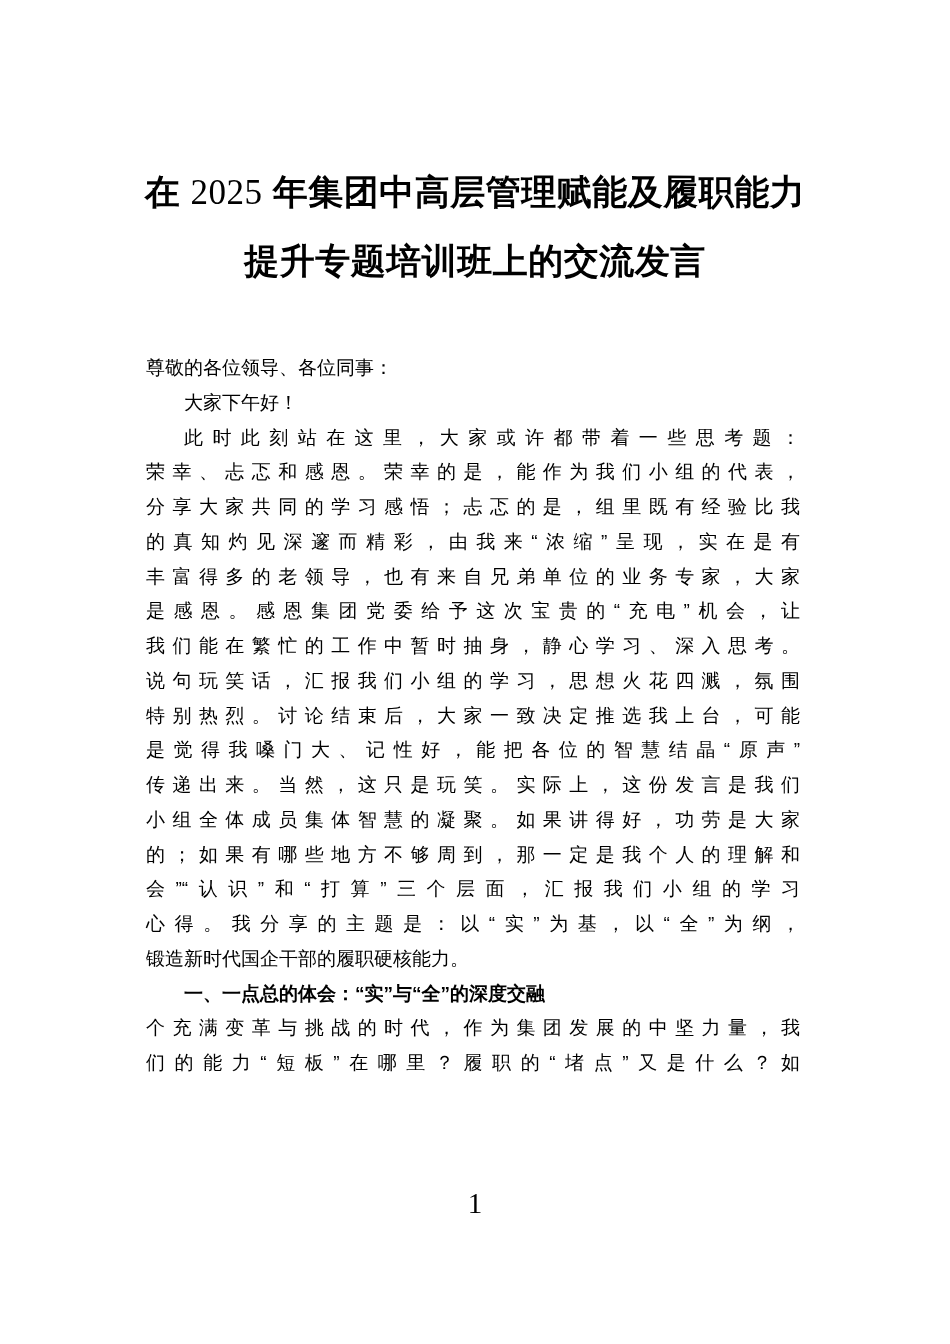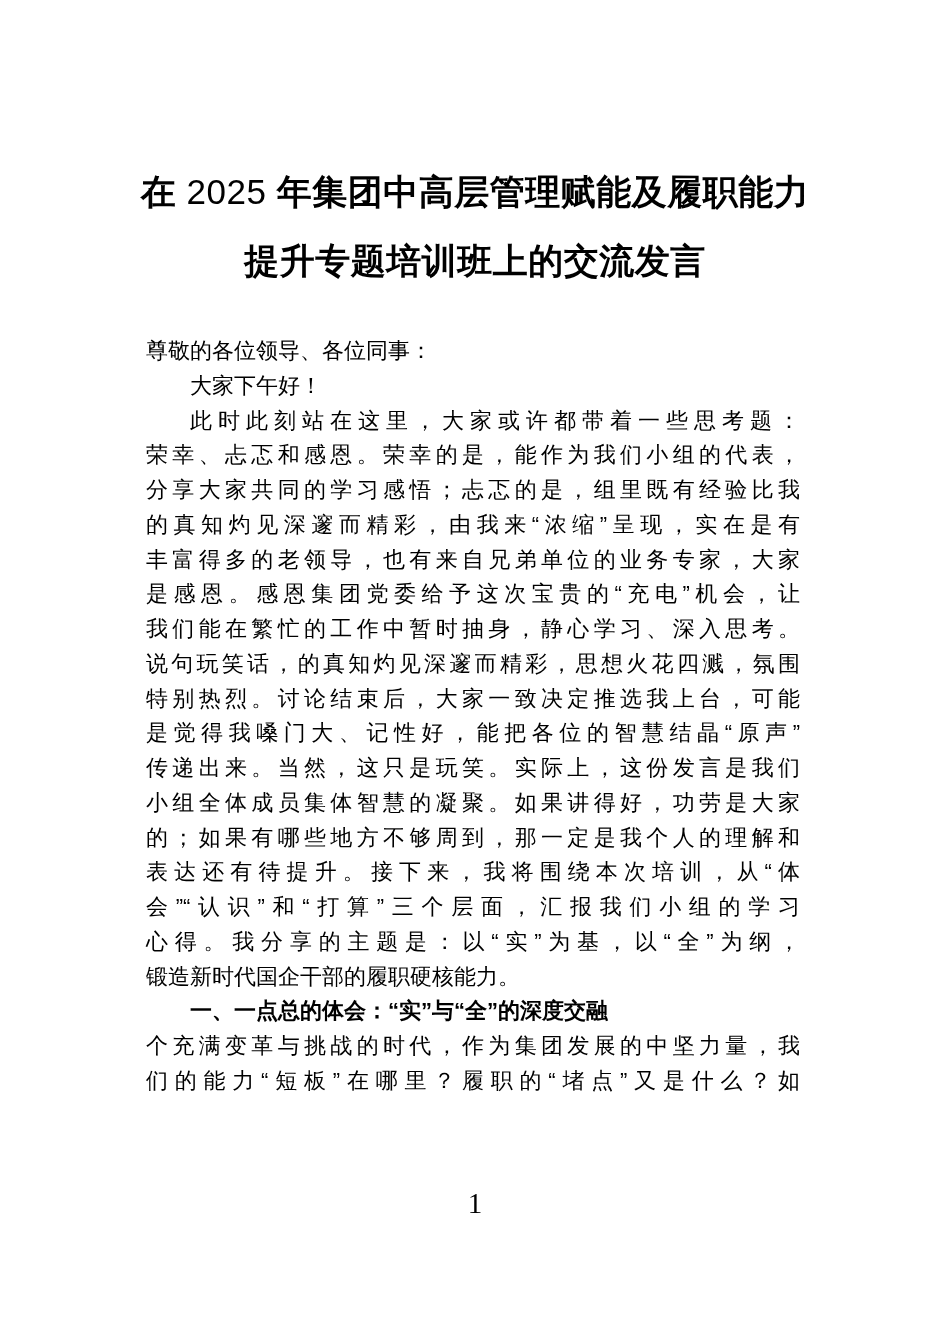--- a/index.html
+++ b/index.html
@@ -18,29 +18,29 @@
     left: 0;
     width: 950px;
     text-align: center;
     font-size: 35px;
     font-weight: 700;
     line-height: 69px;
     letter-spacing: 0.5px;
   }
   .title-line { height: 69px; }
   .latin {
-    font-family: Liberation Sans, sans-serif;
+    font-family: Liberation Serif, serif;
     font-weight: 400;
   }
   .body-text {
     position: absolute;
-    top: 334px;
+    top: 351px;
     left: 146px;
     width: 654px;
-    font-size: 22px;
+    font-size: 19px;
     line-height: 34.75px;
   }
   .line { height: 34.75px; overflow: visible; }
   .line.j { text-align: justify; text-align-last: justify; }
   .line.ind { text-indent: 2em; }
   .line.b { font-weight: 700; }
   .page-number {
     position: absolute;
     top: 1186px;
     left: 0;
@@ -64,27 +64,26 @@
   <div class="body-text">
       <div class="line">尊敬的各位领导、各位同事：</div>
       <div class="line ind">大家下午好！</div>
       <div class="line j ind">此时此刻站在这里，大家或许都带着一些思考题：</div>
       <div class="line j">荣幸、忐忑和感恩。荣幸的是，能作为我们小组的代表，</div>
       <div class="line j">分享大家共同的学习感悟；忐忑的是，组里既有经验比我</div>
       <div class="line j">的真知灼见深邃而精彩，由我来“浓缩”呈现，实在是有</div>
       <div class="line j">丰富得多的老领导，也有来自兄弟单位的业务专家，大家</div>
       <div class="line j">是感恩。感恩集团党委给予这次宝贵的“充电”机会，让</div>
       <div class="line j">我们能在繁忙的工作中暂时抽身，静心学习、深入思考。</div>
-      <div class="line j">说句玩笑话，的真知灼见深邃而精彩，思想火花四溅，氛围</div>
+      <div class="line j">说句玩笑话，汇报我们小组的学习，思想火花四溅，氛围</div>
       <div class="line j">特别热烈。讨论结束后，大家一致决定推选我上台，可能</div>
       <div class="line j">是觉得我嗓门大、记性好，能把各位的智慧结晶“原声”</div>
       <div class="line j">传递出来。当然，这只是玩笑。实际上，这份发言是我们</div>
       <div class="line j">小组全体成员集体智慧的凝聚。如果讲得好，功劳是大家</div>
       <div class="line j">的；如果有哪些地方不够周到，那一定是我个人的理解和</div>
-      <div class="line j">表达还有待提升。接下来，我将围绕本次培训，从“体</div>
       <div class="line j">会”“认识”和“打算”三个层面，汇报我们小组的学习</div>
       <div class="line j">心得。我分享的主题是：以“实”为基，以“全”为纲，</div>
       <div class="line">锻造新时代国企干部的履职硬核能力。</div>
       <div class="line ind b">一、一点总的体会：“实”与“全”的深度交融</div>
       <div class="line j">个充满变革与挑战的时代，作为集团发展的中坚力量，我</div>
       <div class="line j">们的能力“短板”在哪里？履职的“堵点”又是什么？如</div>
     </div>
 
   <div class="page-number">1</div>
 

